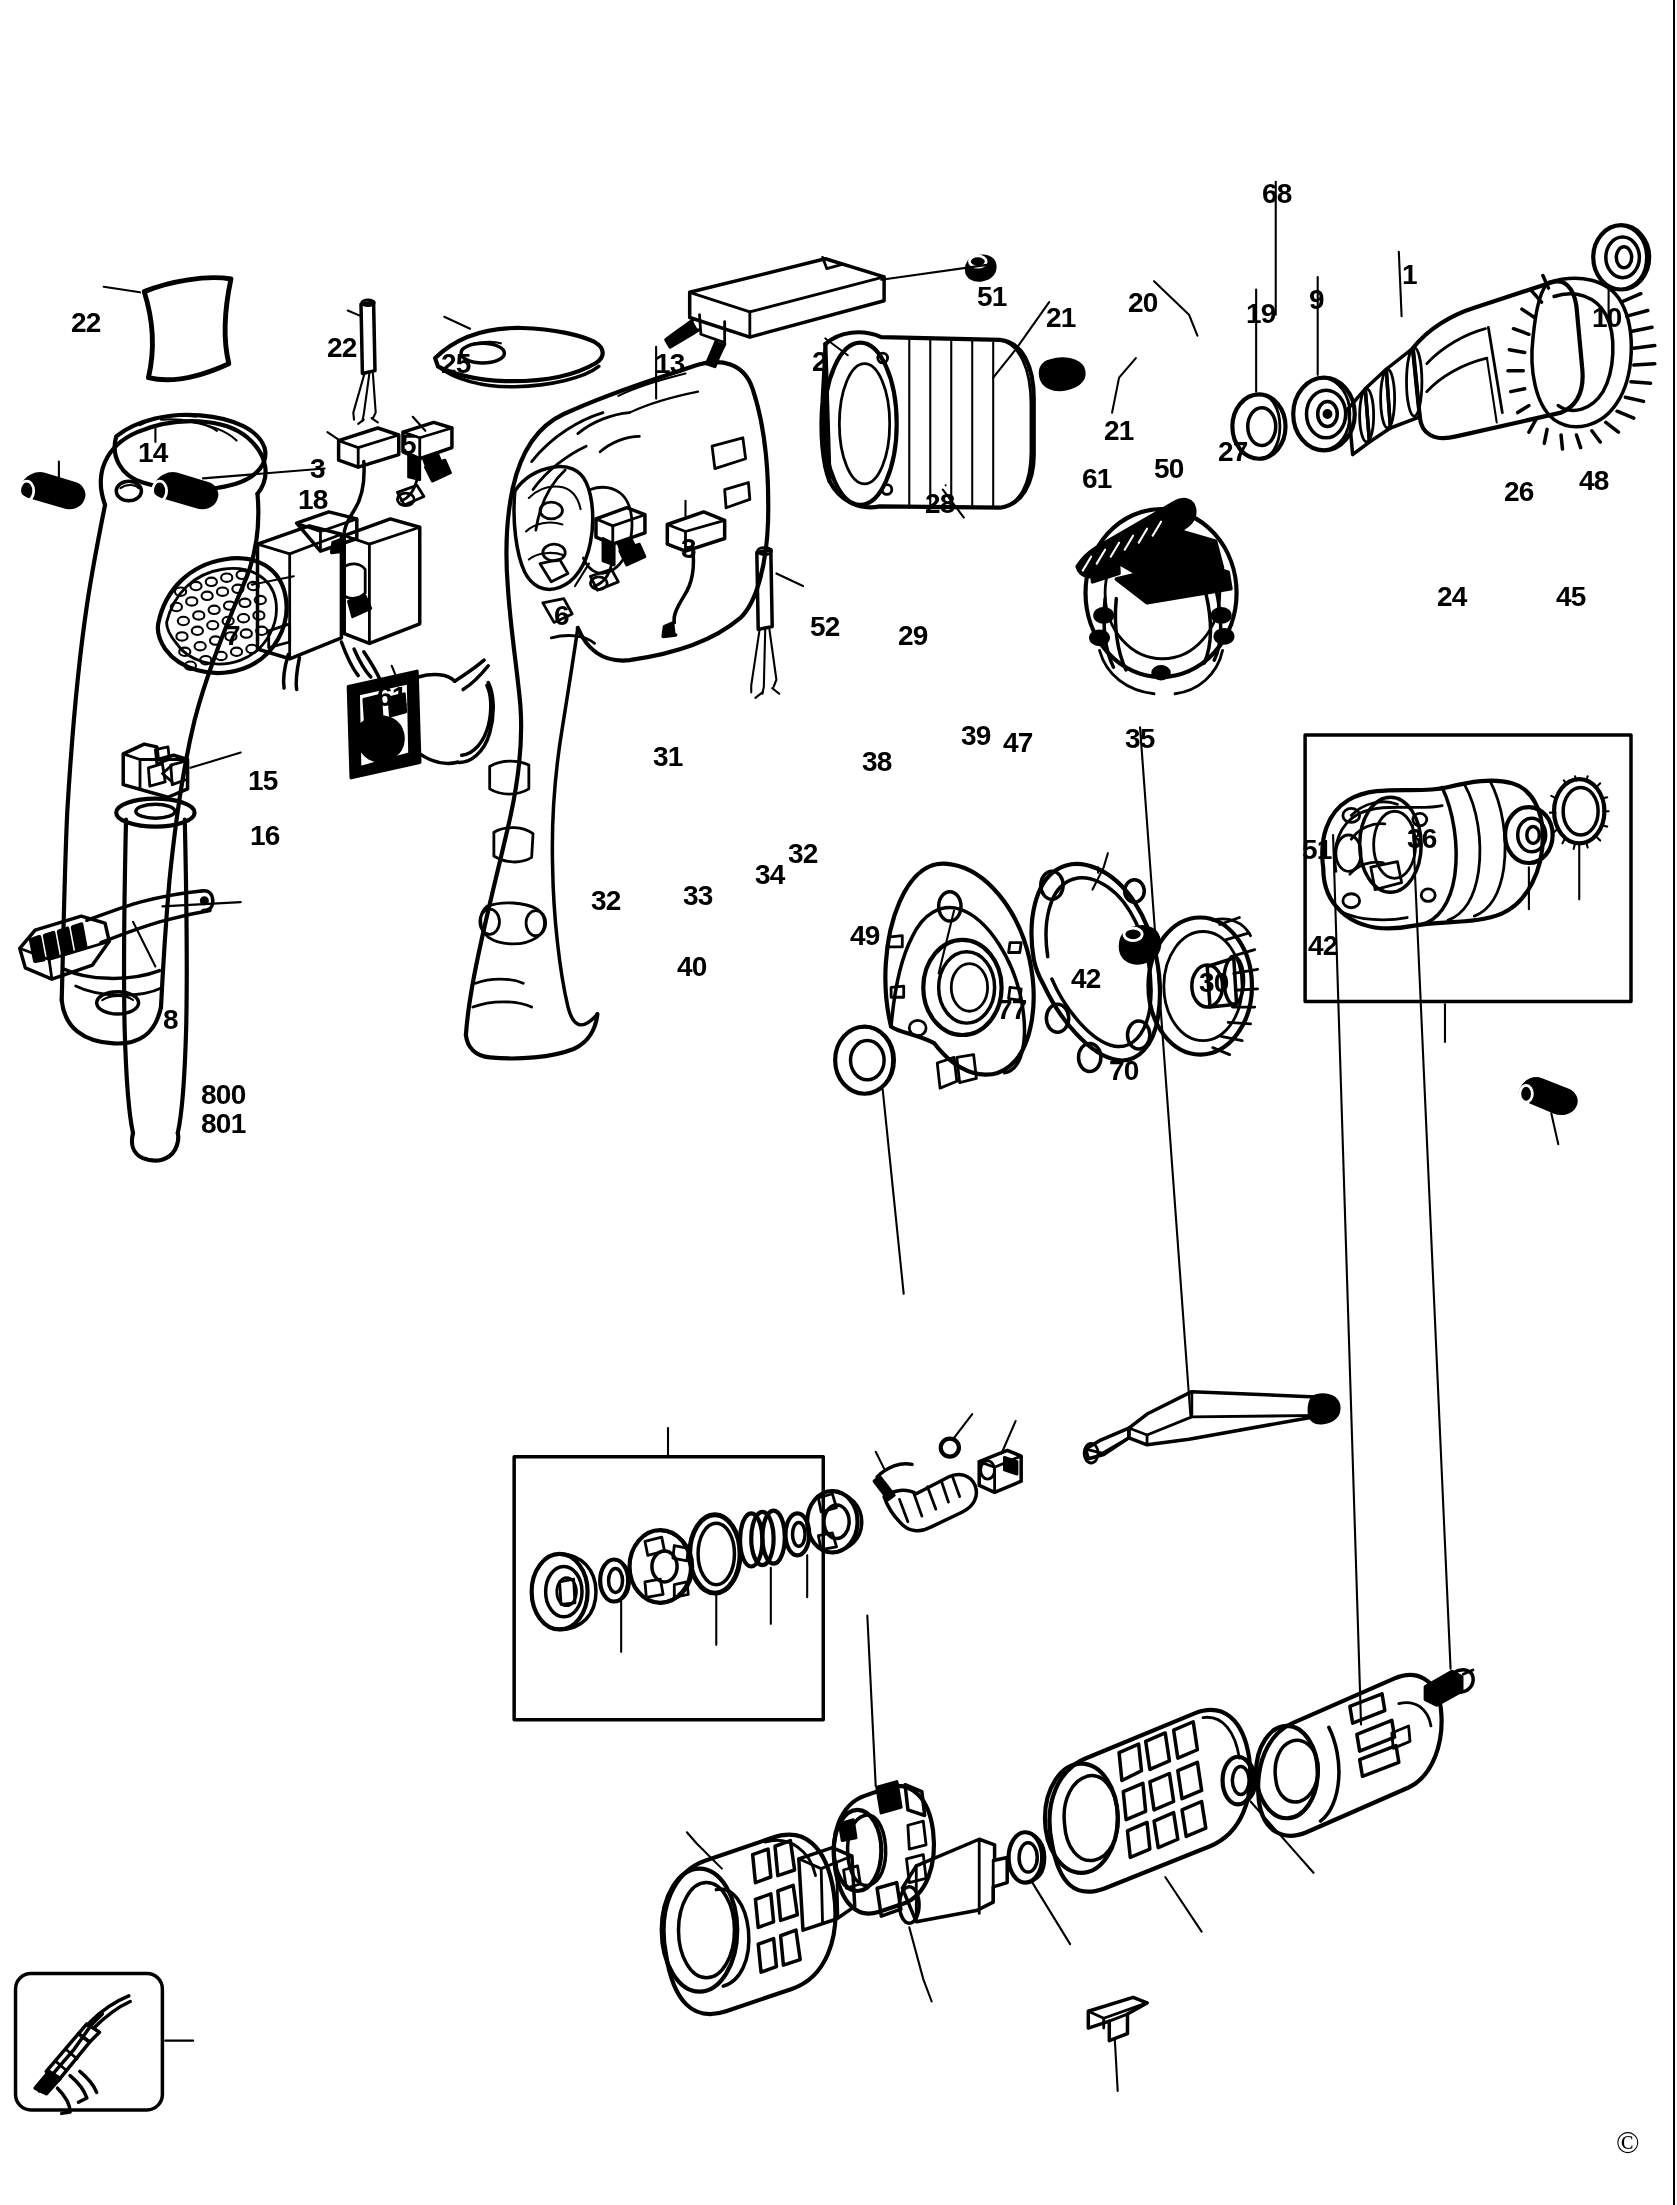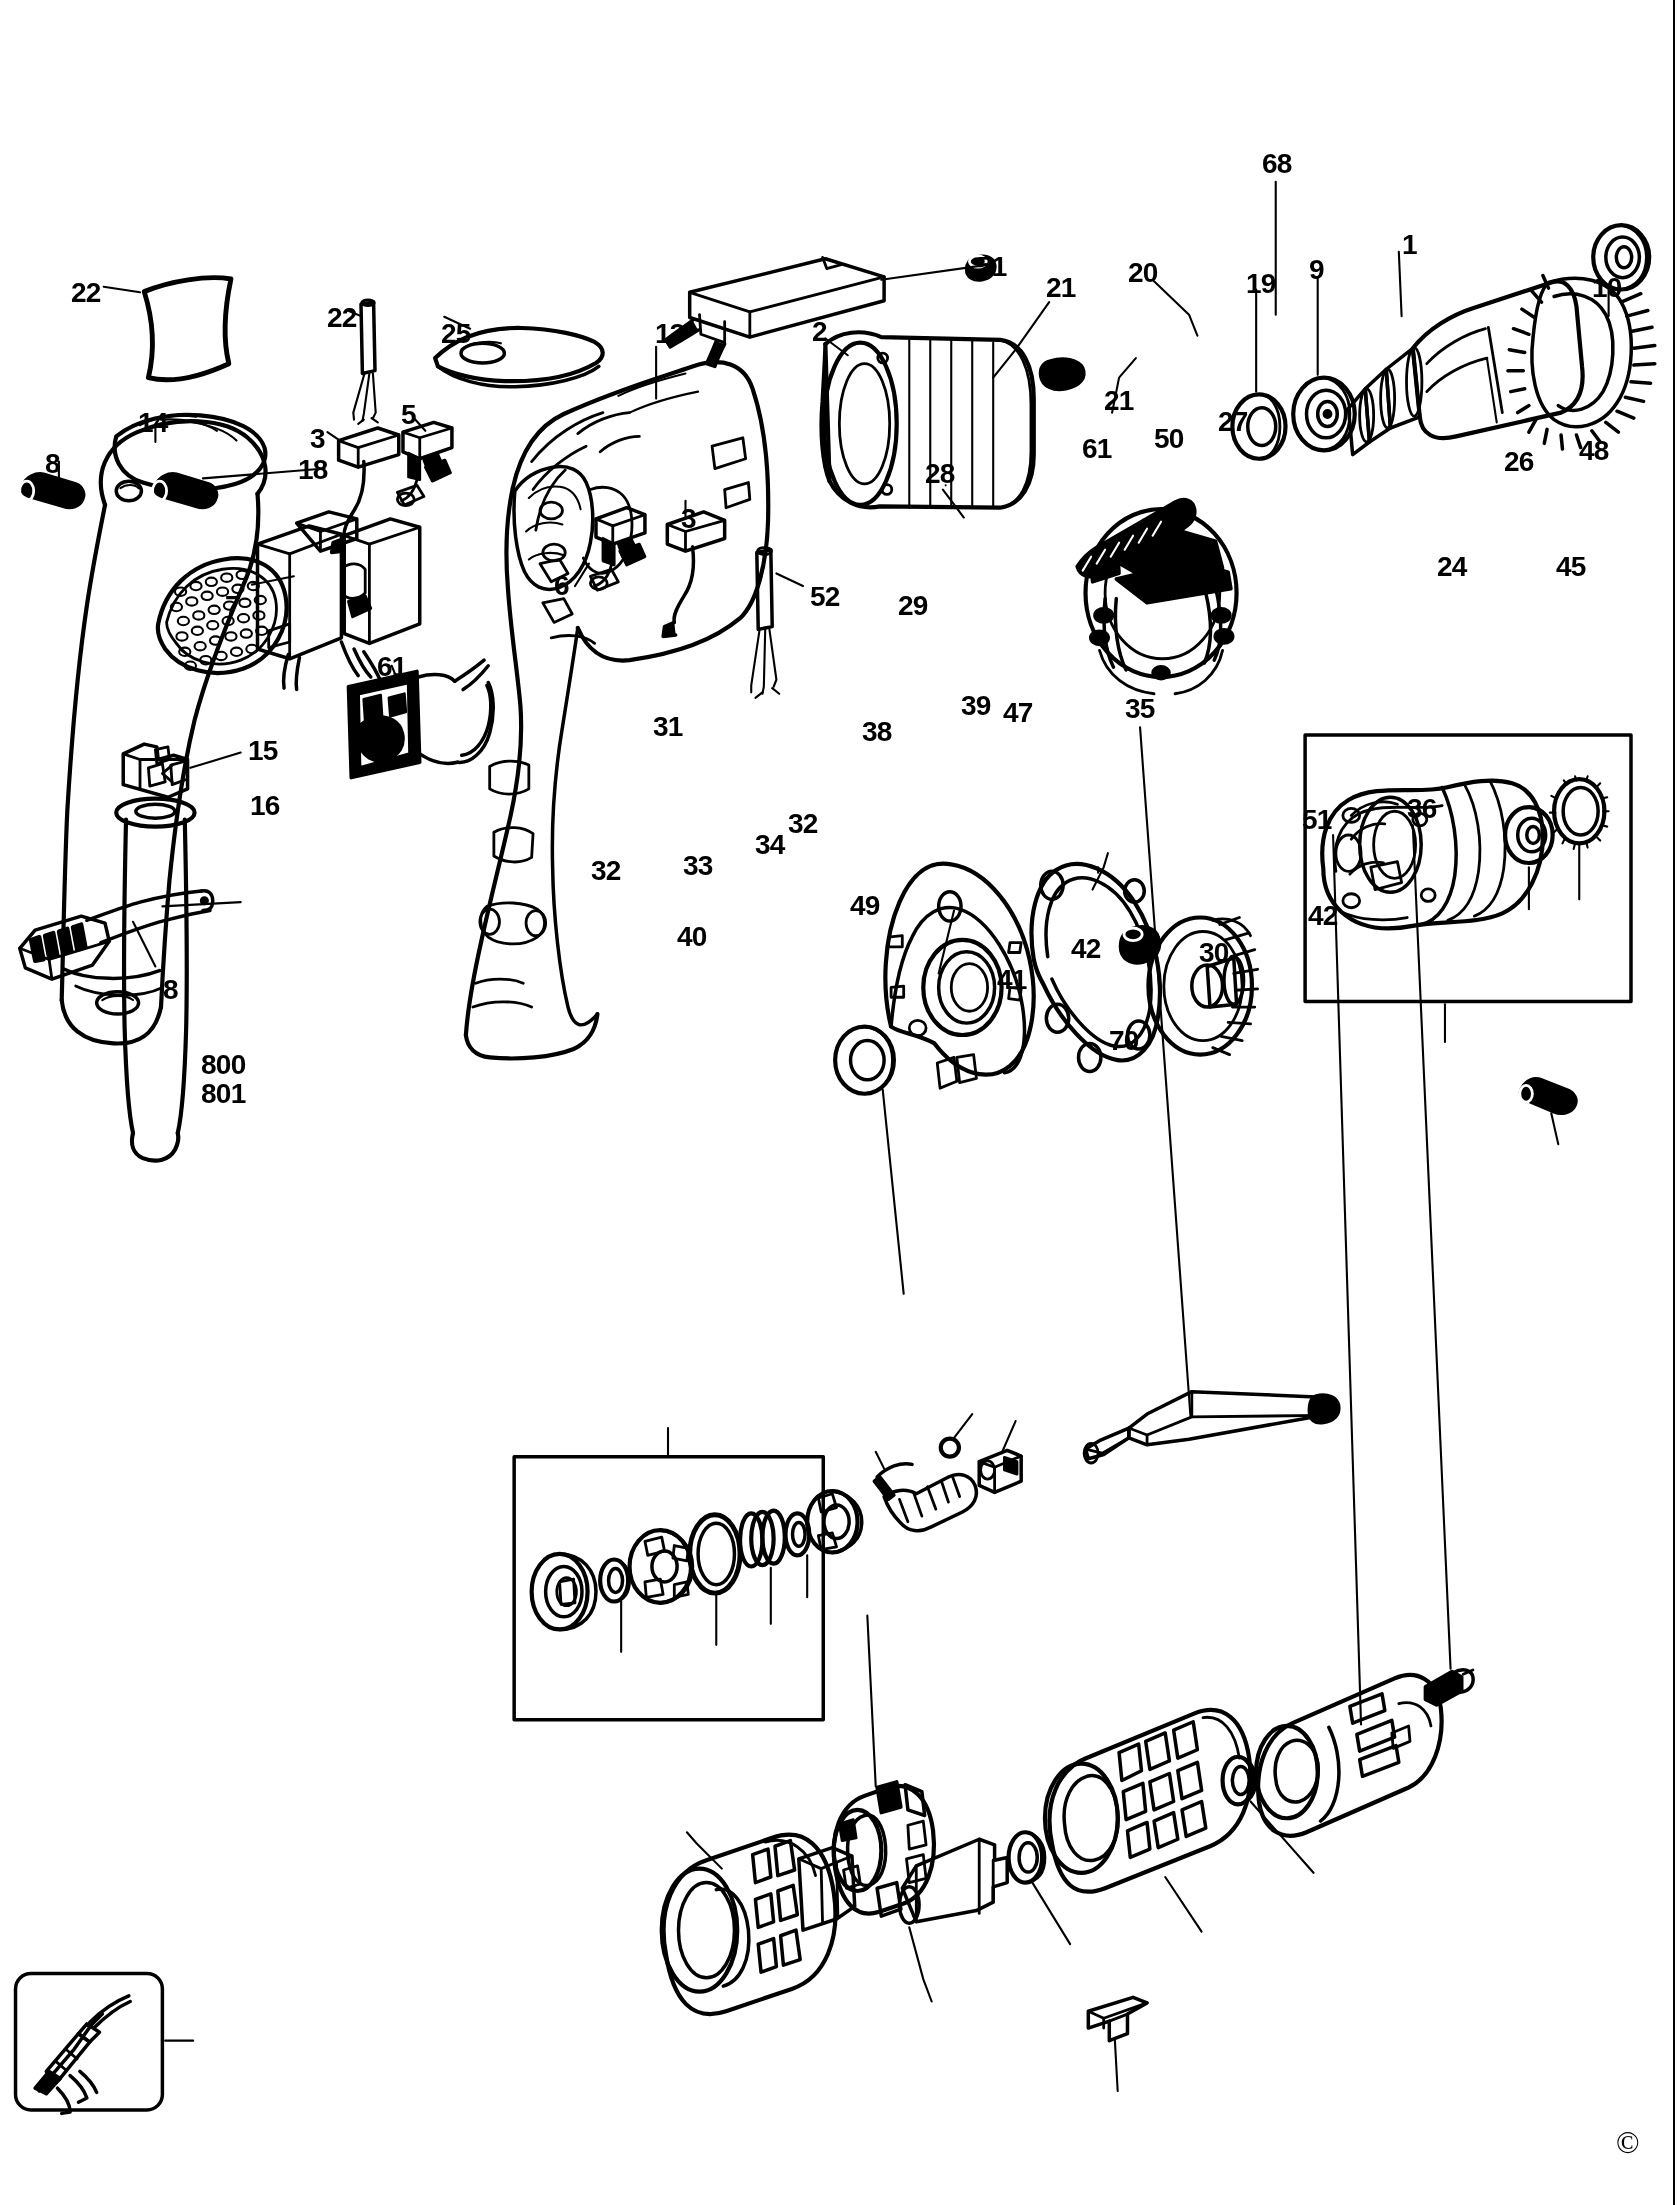--- a/index.html
+++ b/index.html
@@ -14,20 +14,21 @@
   .callout{
     position:absolute;
     font-family:"Liberation Sans", sans-serif;
     font-weight:bold;
     font-size:28px;
     color:#000;
     letter-spacing:-0.7px;
     line-height:1.02;
     white-space:pre;
     user-select:none;
+    margin-top:30px;
   }
   .callout.two{line-height:1.05;}
   .frame-right{
     position:absolute;top:0;right:3.5px;width:0;height:2205px;
     border-left:2.1px solid #000;
   }
   .copy{
     position:absolute;
     font-family:"Liberation Serif", serif;
     font-size:31px;
@@ -895,21 +896,21 @@
   <div class="callout" style="left:1407px;top:795px">36</div>
   <div class="callout" style="left:1302px;top:806px">51</div>
   <div class="callout" style="left:788px;top:810px">32</div>
   <div class="callout" style="left:755px;top:831px">34</div>
   <div class="callout" style="left:683px;top:852px">33</div>
   <div class="callout" style="left:591px;top:857px">32</div>
   <div class="callout" style="left:1308px;top:902px">42</div>
   <div class="callout" style="left:850px;top:892px">49</div>
   <div class="callout" style="left:1199px;top:939px">30</div>
   <div class="callout" style="left:1071px;top:935px">42</div>
-  <div class="callout" style="left:997px;top:966px">41</div>
+  <div class="callout" style="left:997px;top:966px">77</div>
   <div class="callout" style="left:677px;top:923px">40</div>
   <div class="callout" style="left:1109px;top:1027px">70</div>
   <div class="callout" style="left:163px;top:976px">8</div>
   <div class="callout two" style="left:201px;top:1050px">800
 801</div>
 
   <div class="copy" style="left:1616px;top:2125px">©</div>
 
   <div class="frame-right"></div>
 

